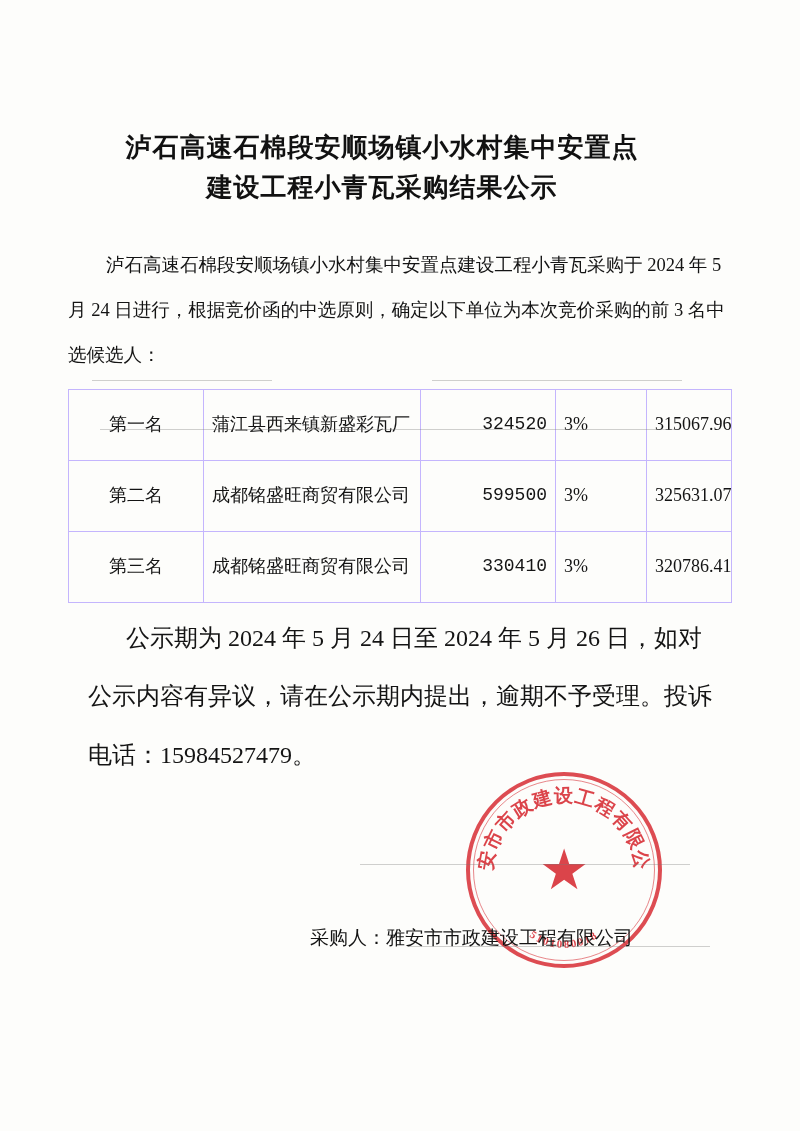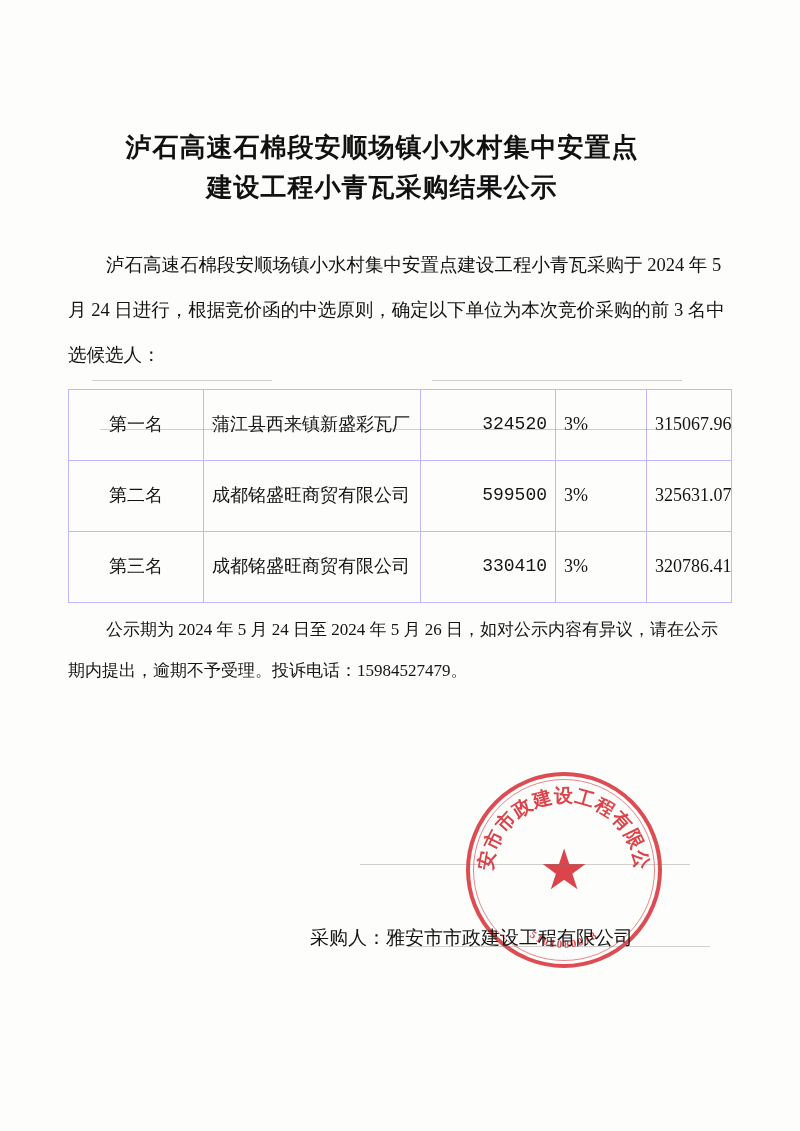--- a/index.html
+++ b/index.html
@@ -81,23 +81,23 @@
   td.rate {
     width: 74px;
     text-align: left;
     padding-left: 12px;
   }
   td.final {
     text-align: left;
     padding-left: 12px;
   }
   .after-table {
-    padding: 0 68px;
+    padding: 0 88px;
     margin-top: 6px;
-    font-size: 17px;
+    font-size: 24px;
     line-height: 2.45;
     color: #141414;
   }
   .after-table .p1 {
     text-indent: 38px;
   }
   .sign-block {
     position: absolute;
     right: 70px;
     top: 925px;

